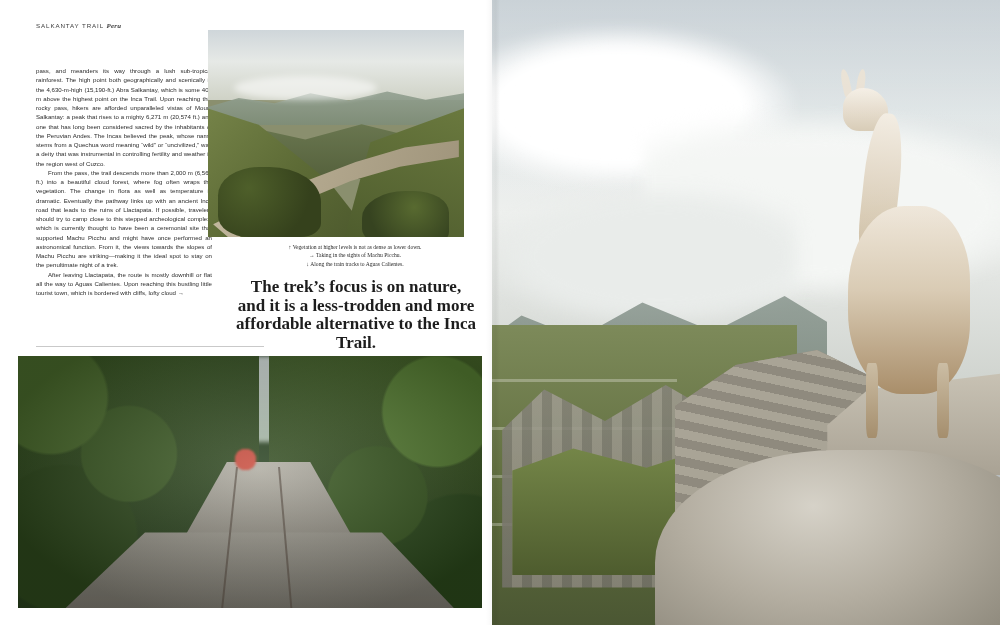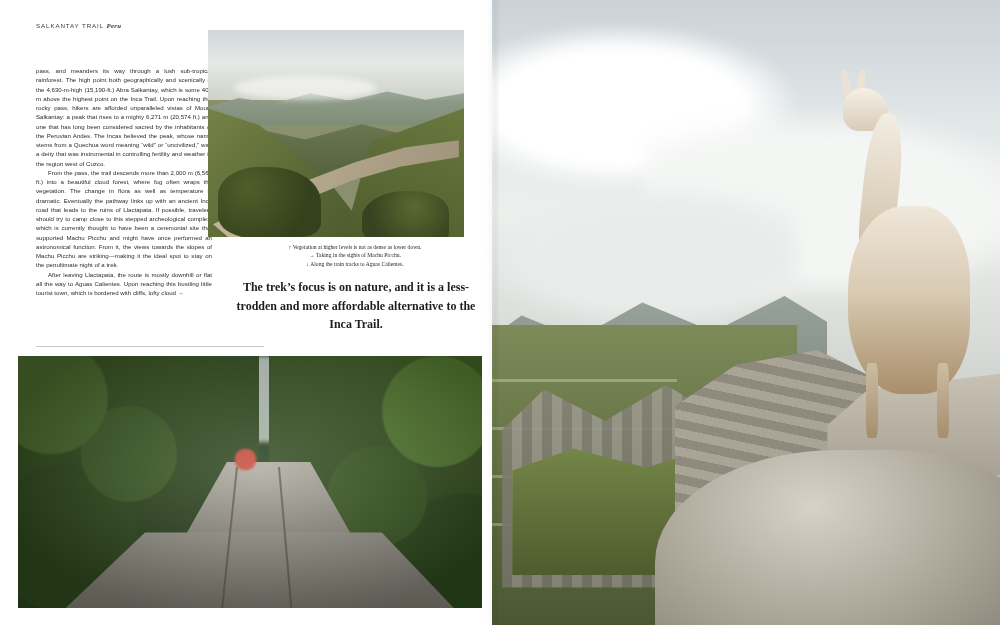--- a/index.html
+++ b/index.html
@@ -139,21 +139,21 @@
 
   
   .pull-quote {
     position: absolute;
     left: 236px;
     top: 278px;
     width: 240px;
     text-align: center;
     font-family: "Liberation Serif", serif;
     font-weight: bold;
-    font-size: 12px;
+    font-size: 17px;
     line-height: 18.6px;
     color: #1d1d1d;
   }
 
   
   .col-rule {
     position: absolute;
     left: 36px;
     top: 346px;
     width: 228px;

